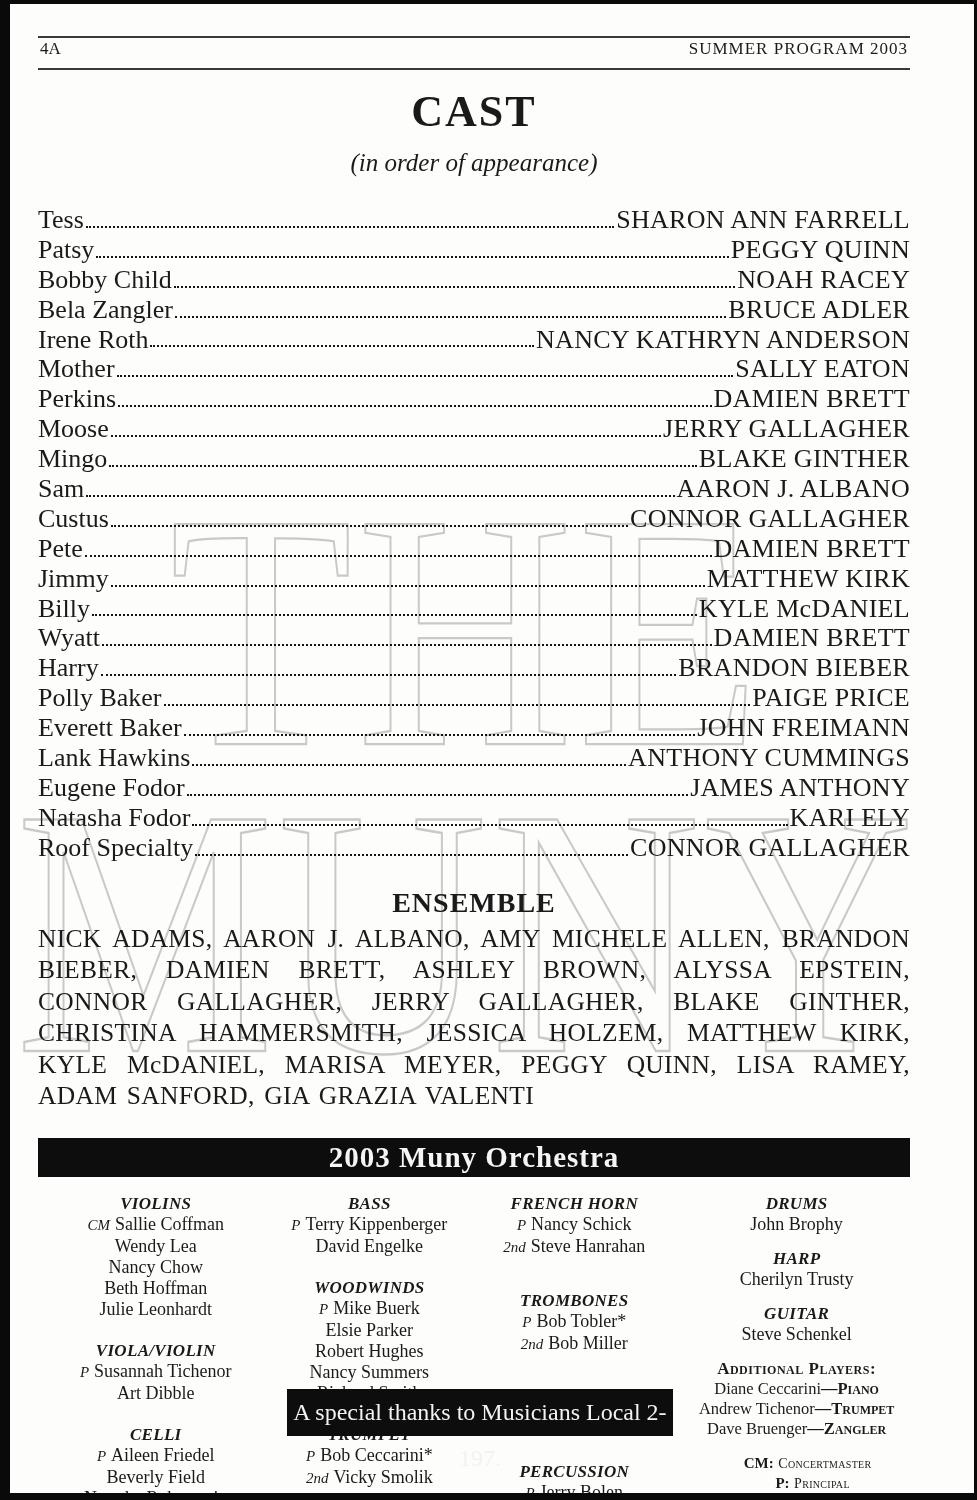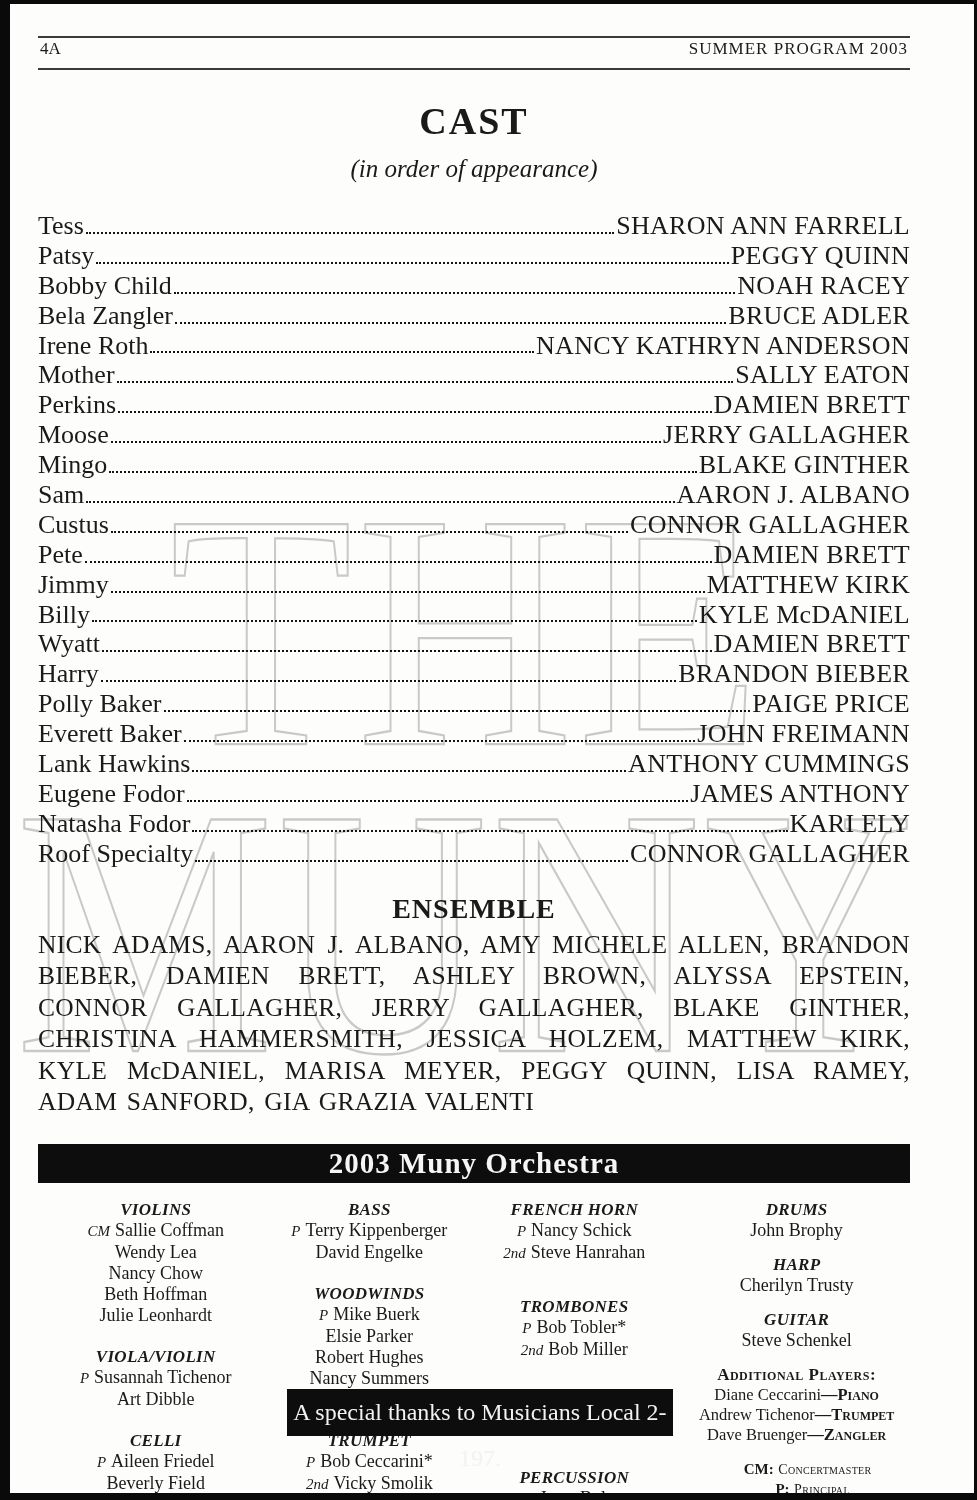--- a/index.html
+++ b/index.html
@@ -20,21 +20,21 @@
 
   .content { position:relative; z-index:1; padding:0 64px 0 28px; }
 
   .pagehead {
     margin-top:32px; display:flex; justify-content:space-between; align-items:baseline;
     border-top:2px solid #3a3a3a; border-bottom:2px solid #3a3a3a;
     padding:1px 2px 9px 2px; font-size:17px;
   }
   .pagehead .right { letter-spacing:1px; }
 
-  .cast-title { text-align:center; margin-top:29px; font-size:38px; font-weight:bold; letter-spacing:2px; }
+  .cast-title { text-align:center; margin-top:16px; font-size:44px; font-weight:bold; letter-spacing:2px; }
   .cast-sub   { text-align:center; margin-top:12px; font-size:25px; font-style:italic; }
 
   .cast-list { margin-top:28px; }
   .cast-row { display:flex; align-items:baseline; height:29.9px; font-size:26px; }
   .cast-row .role { white-space:nowrap; }
   .cast-row .dots { flex:1; border-bottom:2px dotted #141414; align-self:flex-end; margin:0 2px 7px 2px; }
   .cast-row .performer { white-space:nowrap; letter-spacing:0.3px; }
 
   .ens-title { text-align:center; margin-top:24px; font-size:28px; font-weight:bold; letter-spacing:1px; }
   .ens-names { margin-top:4px; font-size:25.5px; line-height:31.5px; text-align:justify;

